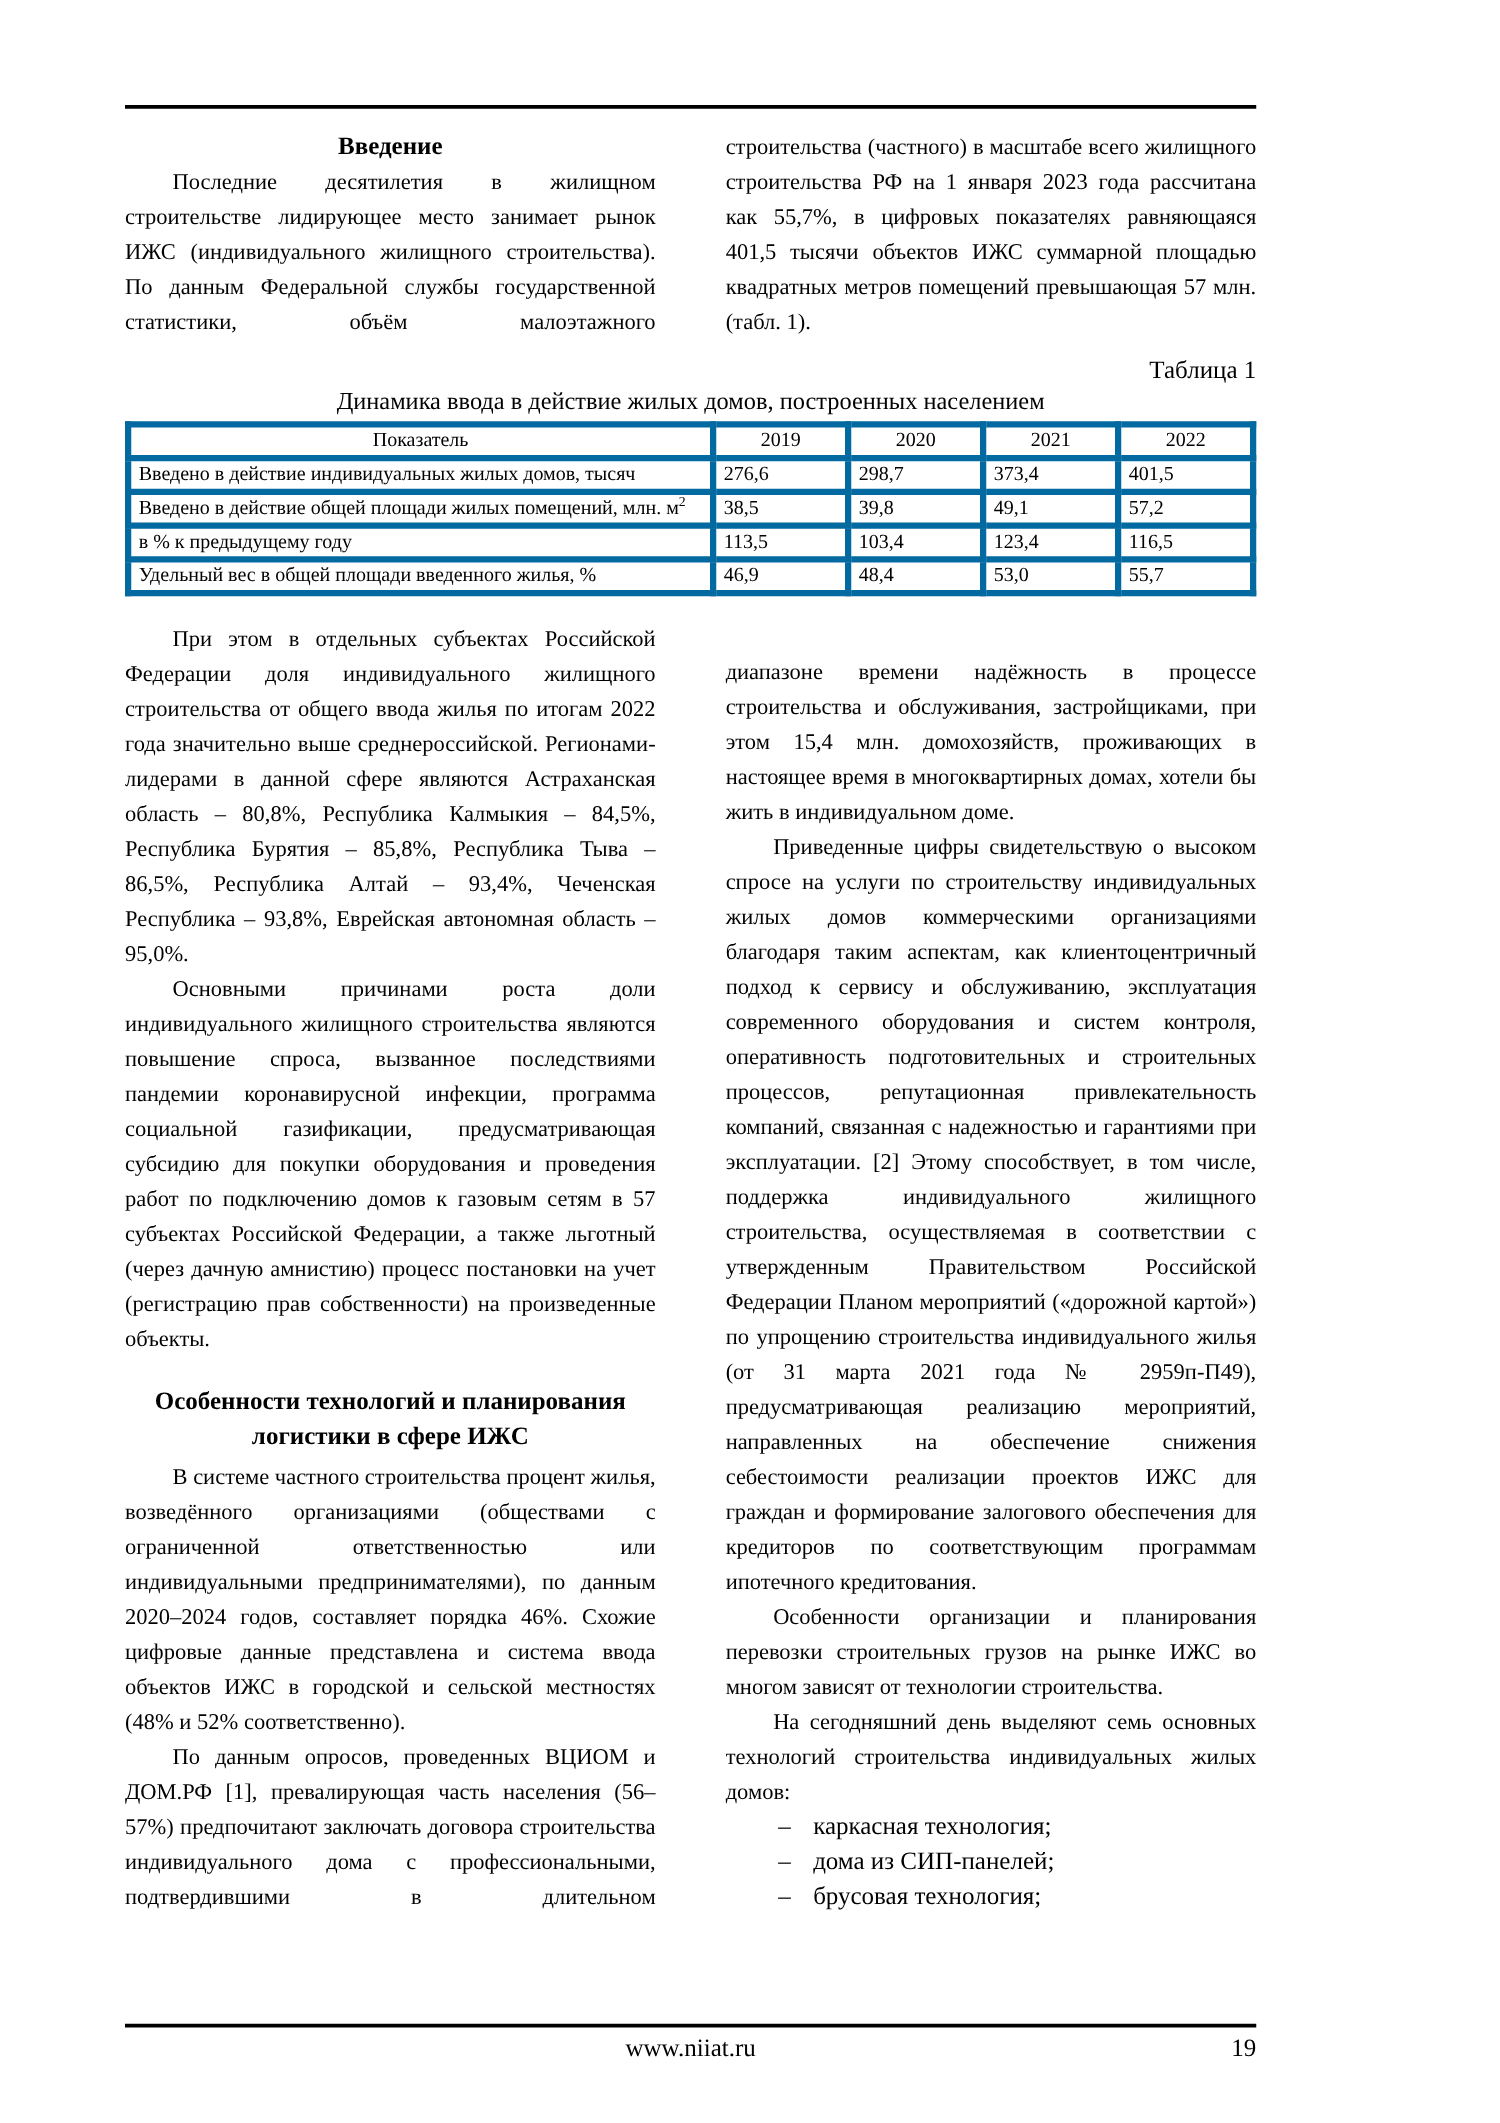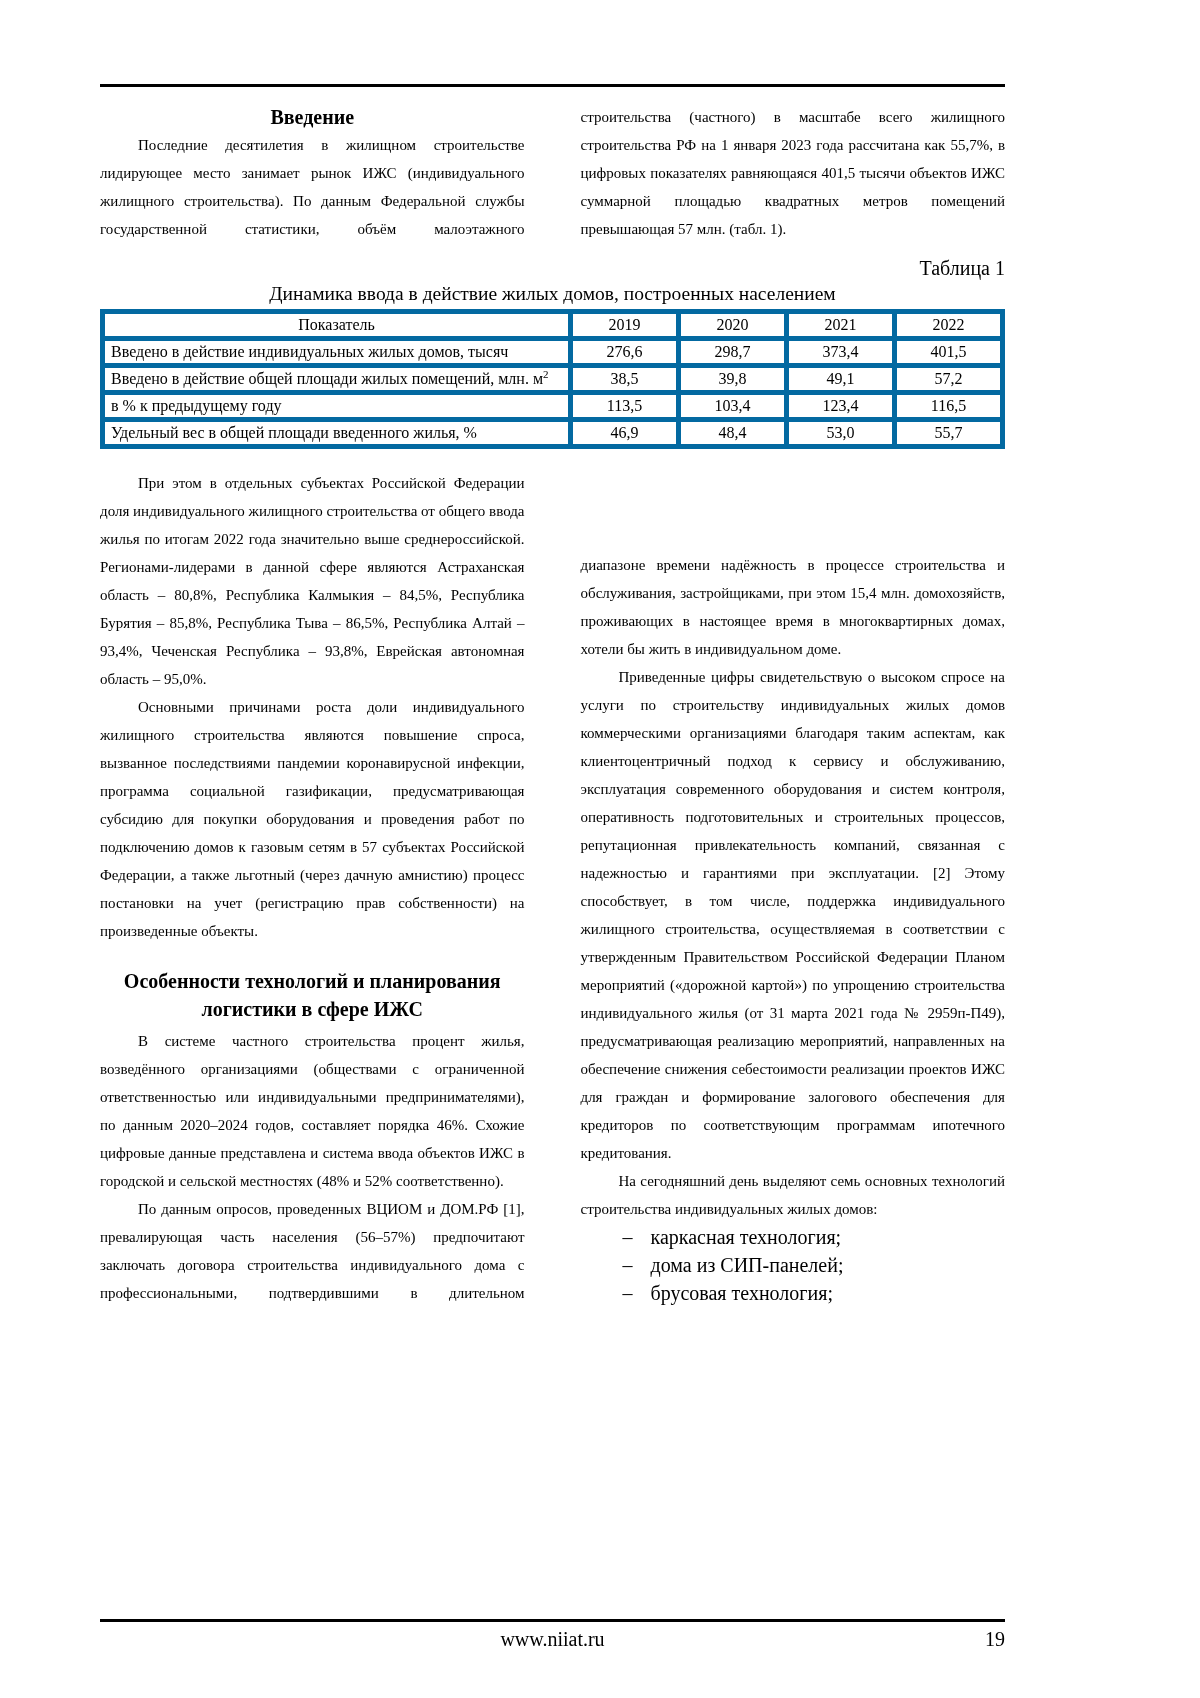--- a/index.html
+++ b/index.html
@@ -12,21 +12,21 @@
     overflow:hidden;
     font-family:"Liberation Serif","DejaVu Serif",serif;
     color:#000;
   }
   .rule{height:3px;background:#000;}
   .top-rule{margin-bottom:16px;}
   .twocol{display:flex;gap:56px;}
   .col{flex:1 1 0;min-width:0;}
   p.body{
     margin:0;
-    font-size:15px;line-height:28px;
+    font-size:18px;line-height:28px;
     text-align:justify;
     text-indent:38px;
   }
   p.noindent{text-indent:0;}
   p.jlast{text-align-last:justify;}
   .center-head{
     font-size:20px;line-height:28px;font-weight:bold;
     text-align:center;margin:0;
   }
   .section-head{margin:22px 0 4px 0;}
@@ -40,21 +40,21 @@
     width:100%;border-collapse:collapse;
     font-size:16px;line-height:20px;
   }
   table.stats th,table.stats td{
     border:5px solid #0369a1;
     padding:1px 6px;
     font-weight:normal;
   }
   table.stats th{text-align:center;}
   table.stats td.rowlabel{text-align:left;}
-  table.stats td.val{text-align:center;}
+  table.stats td.val{}
   table.stats sup{font-size:11px;line-height:0;}
   .section-b{margin-top:20px;align-items:flex-end;}
   .tech-item{
     display:flex;
     font-size:20px;line-height:28px;
     padding-left:42px;
   }
   .tech-item .dash{width:28px;flex:0 0 28px;}
   .footer{
     position:absolute;left:100px;right:195px;bottom:42px;
@@ -136,20 +136,21 @@
     <div class="col">
       <p class="body">При этом в отдельных субъектах Российской Федерации доля индивидуального жилищного строительства от общего ввода жилья по итогам 2022 года значительно выше среднероссийской. Регионами-лидерами в данной сфере являются Астраханская область – 80,8%, Республика Калмыкия – 84,5%, Республика Бурятия – 85,8%, Республика Тыва – 86,5%, Республика Алтай – 93,4%, Чеченская Республика – 93,8%, Еврейская автономная область – 95,0%.</p>
       <p class="body">Основными причинами роста доли индивидуального жилищного строительства являются повышение спроса, вызванное последствиями пандемии коронавирусной инфекции, программа социальной газификации, предусматривающая субсидию для покупки оборудования и проведения работ по подключению домов к газовым сетям в 57 субъектах Российской Федерации, а также льготный (через дачную амнистию) процесс постановки на учет (регистрацию прав собственности) на произведенные объекты.</p>
       <h2 class="center-head section-head">Особенности технологий и планирования логистики в сфере ИЖС</h2>
       <p class="body">В системе частного строительства процент жилья, возведённого организациями (обществами с ограниченной ответственностью или индивидуальными предпринимателями), по данным 2020–2024 годов, составляет порядка 46%. Схожие цифровые данные представлена и система ввода объектов ИЖС в городской и сельской местностях (48% и 52% соответственно).</p>
       <p class="body jlast">По данным опросов, проведенных ВЦИОМ и ДОМ.РФ [1], превалирующая часть населения (56–57%) предпочитают заключать договора строительства индивидуального дома с профессиональными, подтвердившими в длительном</p>
     </div>
     <div class="col">
       <p class="body noindent">диапазоне времени надёжность в процессе строительства и обслуживания, застройщиками, при этом 15,4 млн. домохозяйств, проживающих в настоящее время в многоквартирных домах, хотели бы жить в индивидуальном доме.</p>
       <p class="body">Приведенные цифры свидетельствую о высоком спросе на услуги по строительству индивидуальных жилых домов коммерческими организациями благодаря таким аспектам, как клиентоцентричный подход к сервису и обслуживанию, эксплуатация современного оборудования и систем контроля, оперативность подготовительных и строительных процессов, репутационная привлекательность компаний, связанная с надежностью и гарантиями при эксплуатации. [2] Этому способствует, в том числе, поддержка индивидуального жилищного строительства, осуществляемая в соответствии с утвержденным Правительством Российской Федерации Планом мероприятий («дорожной картой») по упрощению строительства индивидуального жилья (от 31 марта 2021 года № 2959п-П49), предусматривающая реализацию мероприятий, направленных на обеспечение снижения себестоимости реализации проектов ИЖС для граждан и формирование залогового обеспечения для кредиторов по соответствующим программам ипотечного кредитования.</p>
+      <p class="body">Особенности организации и планирования перевозки строительных грузов на рынке ИЖС во многом зависят от технологии строительства.</p>
       <p class="body">На сегодняшний день выделяют семь основных технологий строительства индивидуальных жилых домов:</p>
       <div>
         <div class="tech-item">
           <span class="dash">–</span>
           <span>каркасная технология;</span>
         </div>
         <div class="tech-item">
           <span class="dash">–</span>
           <span>дома из СИП-панелей;</span>
         </div>

